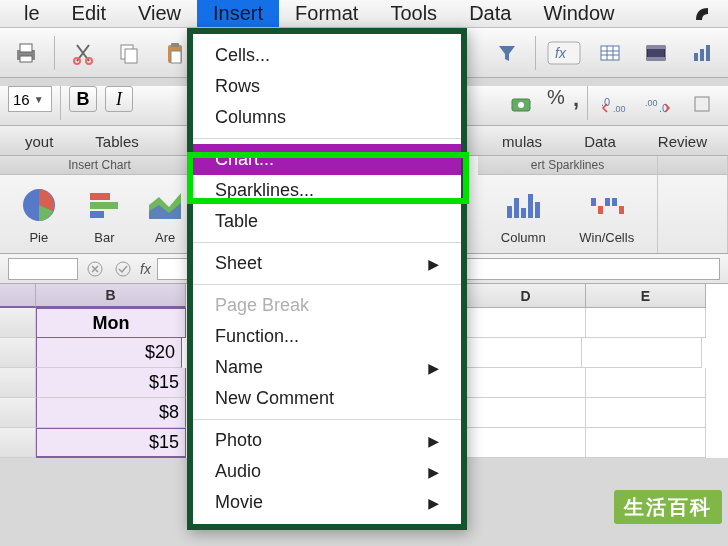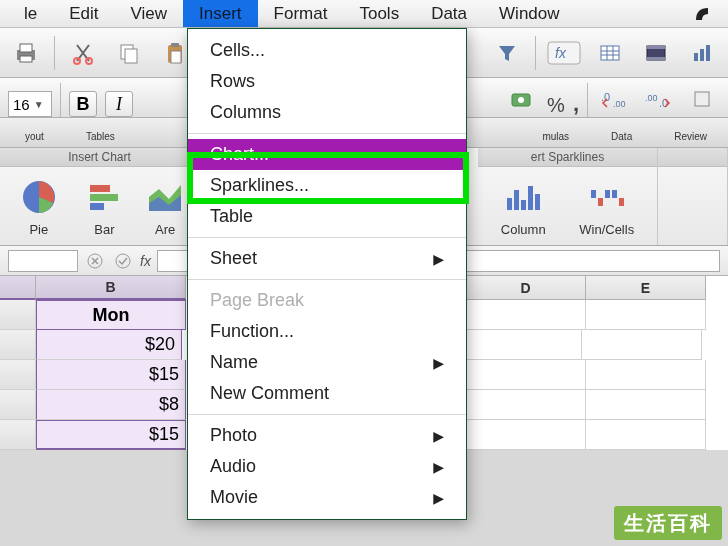--- a/index.html
+++ b/index.html
@@ -1,34 +1,34 @@
 <!DOCTYPE html>
 <html><head>
 <meta charset="utf-8">
 <style>
 * { box-sizing: border-box; margin: 0; padding: 0; }
 body { font-family: "Helvetica Neue", Helvetica, Arial, sans-serif; font-size: 14px; background: #d8d8d8; overflow: hidden; width: 728px; height: 546px; position: relative; }
 
 .menubar { background: linear-gradient(#f8f8f8, #e8e8e8); height: 28px; display: flex; align-items: stretch; border-bottom: 1px solid #c0c0c0; padding-left: 8px; }
-.menubar-item { padding: 0 16px; display: flex; align-items: center; font-size: 17px; color: #222; }
+.menubar-item { padding: 0 16px; display: flex; align-items: center; font-size: 20px; color: #222; }
 .menubar-item.active { background: #1570e8; color: #0f172a; }
 
 .toolbar1 { background: linear-gradient(#fbfbfb, #e0e0e0); height: 50px; border-bottom: 1px solid #b0b0b0; display: flex; align-items: center; padding: 0 8px; gap: 10px; }
 .tool-btn { width: 36px; height: 36px; display: flex; align-items: center; justify-content: center; border: 1px solid transparent; border-radius: 4px; }
 .divider { width: 1px; height: 34px; background: #b8b8b8; }
 
-.toolbar2 { background: linear-gradient(#fbfbfb, #e0e0e0); height: 40px; border-bottom: 1px solid #b0b0b0; display: flex; align-items: flex-end; padding: 0 8px; gap: 8px; }
+.toolbar2 { background: linear-gradient(#fbfbfb, #e0e0e0); height: 40px; border-bottom: 1px solid #b0b0b0; display: flex; align-items: flex-start; padding: 0 8px; gap: 8px; margin-top: 8px; }
 .font-size-box { width: 44px; height: 26px; background: #fff; border: 1px solid #aaa; display: flex; align-items: center; padding: 0 4px; font-size: 15px; }
 .dropdown-arrow { font-size: 10px; margin-left: 4px; color: #555; }
 .bold-btn, .italic-btn { width: 28px; height: 26px; display: flex; align-items: center; justify-content: center; font-size: 18px; border: 1px solid #aaa; background: linear-gradient(#fff,#e8e8e8); border-radius: 3px; }
 .bold-btn { font-weight: bold; }
 .italic-btn { font-style: italic; font-family: Georgia, serif; }
 
 .ribbon-tabs { height: 30px; background: linear-gradient(#f0f0f0, #d8d8d8); border-bottom: 1px solid #b0b0b0; display: flex; align-items: flex-end; padding-left: 4px; }
-.ribbon-tab { padding: 5px 20px; font-size: 10px; color: #333; border: 1px solid transparent; border-bottom: none; }
+.ribbon-tab { padding: 5px 20px; font-size: 15px; color: #333; border: 1px solid transparent; border-bottom: none; }
 
 .ribbon-body { height: 98px; background: linear-gradient(#f8f8f8,#e8e8e8); border-bottom: 1px solid #aaa; display: flex; }
 .ribbon-group { border-right: 1px solid #c8c8c8; display: flex; flex-direction: column; }
 .ribbon-group-title { font-size: 12px; color: #555; text-align: center; background: linear-gradient(#e0e0e0,#d2d2d2); padding: 2px 16px; border-bottom: 1px solid #c0c0c0; }
 .ribbon-group-body { flex: 1; display: flex; align-items: center; justify-content: space-around; gap: 8px; padding: 4px 10px; }
 .ribbon-item { display: flex; flex-direction: column; align-items: center; gap: 4px; font-size: 13px; color: #333; }
 .ribbon-icon { width: 42px; height: 42px; display: flex; align-items: center; justify-content: center; }
 
 .formula-bar { height: 30px; background: linear-gradient(#f6f6f6,#e6e6e6); border-bottom: 1px solid #b0b0b0; display: flex; align-items: center; padding: 0 8px; gap: 6px; }
 .formula-cell { width: 70px; height: 22px; background: #fff; border: 1px solid #aaa; }
@@ -37,30 +37,30 @@
 
 .sheet { background: #fff; }
 .col-headers { display: flex; height: 24px; }
 .col-header { background: linear-gradient(#e0d8e8,#d2c8dc); border-right: 1px solid #b0b0b0; border-bottom: 2px solid #8060a0; display: flex; align-items: center; justify-content: center; font-size: 14px; font-weight: bold; color: #333; }
 .col-header.plain { background: linear-gradient(#f0f0f0,#e0e0e0); border-bottom: 1px solid #b0b0b0; }
 .row { display: flex; height: 30px; }
 .cell { border-right: 1px solid #d0d0d0; border-bottom: 1px solid #d0d0d0; display: flex; align-items: center; justify-content: flex-end; padding: 0 6px; font-size: 18px; }
 .cell.header-cell { font-weight: bold; justify-content: center; }
 .cell.selected-area { background: #f0e6f8; }
 
-.dropdown-menu { position: absolute; left: 187px; top: 28px; width: 280px; background: #fff; border: 1px solid #14532d; box-shadow: 2px 4px 14px rgba(0,0,0,0.3); padding: 6px 0; z-index: 50; }
+.dropdown-menu { position: absolute; left: 187px; top: 28px; width: 280px; background: #fff; border: 6px solid #14532d; box-shadow: 2px 4px 14px rgba(0,0,0,0.3); padding: 6px 0; z-index: 50; }
 .menu-item { padding: 5px 22px; font-size: 18px; color: #222; display: flex; align-items: center; justify-content: space-between; }
 .menu-item.disabled { color: #b0b0b0; }
 .menu-item.highlighted { background: #a21caf; color: #fff; }
 .menu-sep { height: 1px; background: #d8d8d8; margin: 5px 0; }
 .submenu-arrow { font-size: 14px; }
 
 .green-highlight { position: absolute; left: 187px; top: 152px; width: 282px; height: 52px; border: 6px solid #00e000; pointer-events: none; z-index: 60; }
 
-.watermark { position: absolute; right: 6px; bottom: 6px; background: rgba(120,180,60,0.92); color: #fff; padding: 4px 10px; border-radius: 3px; font-size: 13px; line-height: 1.3; z-index: 70; }
+.watermark { position: absolute; right: 6px; bottom: 22px; background: rgba(120,180,60,0.92); color: #fff; padding: 4px 10px; border-radius: 3px; font-size: 13px; line-height: 1.3; z-index: 70; }
 .watermark .big { font-size: 20px; font-weight: bold; letter-spacing: 2px; }
 
 
 svg { display: block; }
 </style>
 </head>
 <body>
 
 <div class="menubar">
   <div class="menubar-item">le</div>

